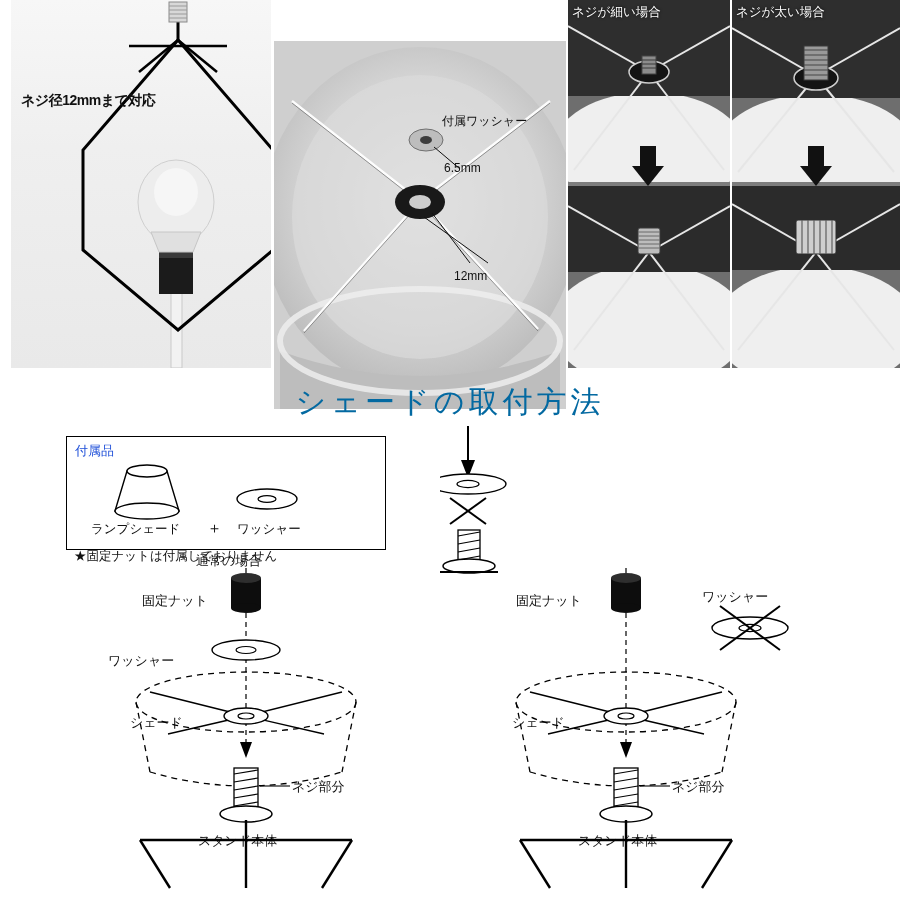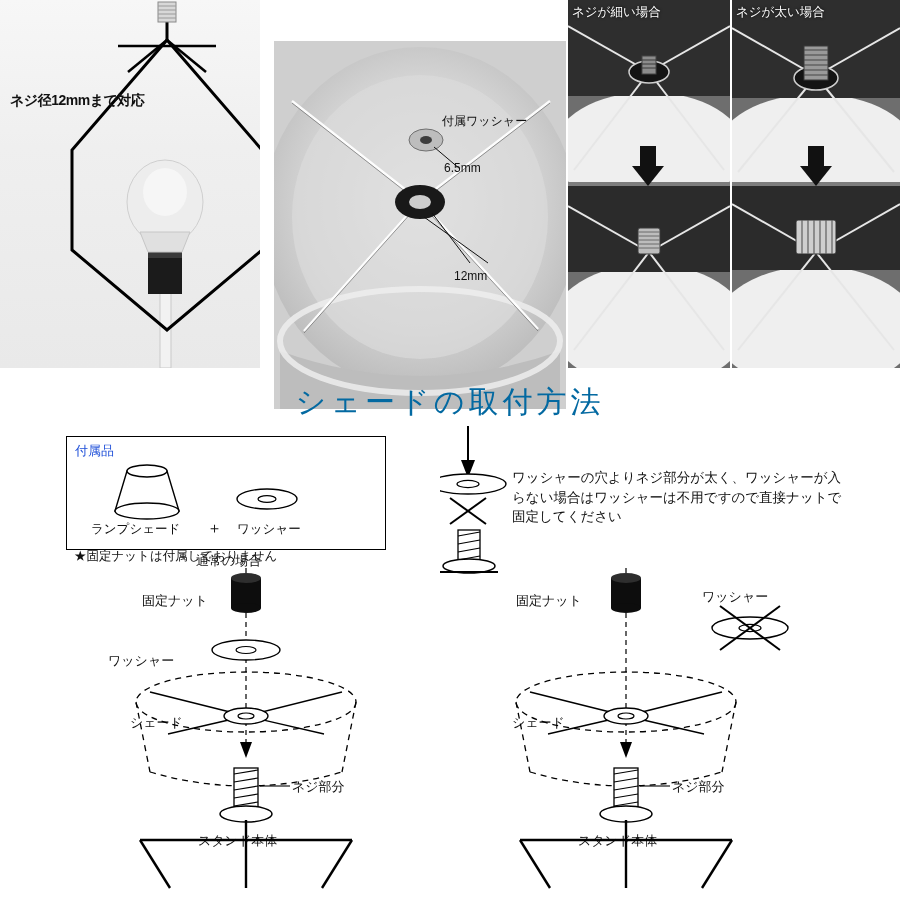--- a/index.html
+++ b/index.html
@@ -25,21 +25,21 @@
     top: 0;
     width: 900px;
     height: 368px;
   }
   .photo {
     position: absolute;
     overflow: hidden;
   }
 
   
-  .p1 { left: 0; top: 0; width: 260px; height: 368px; background: #ef4444; }
+  .p1 { left: 11px; top: 0; width: 260px; height: 368px; background: #ef4444; }
   .p1-inner { position: absolute; inset: 0; background:
       linear-gradient(180deg,#f7f7f7 0%,#efefef 40%,#e9e9e9 100%); }
   .p1-label {
     position: absolute;
     left: 10px;
     top: 92px;
     font-size: 14px;
     color: #111;
     font-weight: 600;
     letter-spacing: -0.5px;
@@ -393,21 +393,20 @@
 
       <g stroke="#000" stroke-width="2.4" fill="none">
         <line x1="246" y1="400" x2="246" y2="418"></line>
         <line x1="140" y1="420" x2="352" y2="420"></line>
         <line x1="140" y1="420" x2="170" y2="468"></line>
         <line x1="352" y1="420" x2="322" y2="468"></line>
         <line x1="246" y1="418" x2="246" y2="468"></line>
       </g>
     </svg>
 
-    <div class="note-right">ワッシャーの穴よりネジ部分が太く、ワッシャーが入らない場合はワッシャーは不用ですので直接ナットで固定してください</div>
     <div class="txt" style="left:516px; top:172px;">固定ナット</div>
     <div class="txt" style="left:702px; top:168px;">ワッシャー</div>
     <div class="txt" style="left:512px; top:294px;">シェード</div>
     <div class="txt" style="left:672px; top:358px;">ネジ部分</div>
     <div class="txt" style="left:578px; top:412px;">スタンド本体</div>
 
     <svg width="460" height="480" style="position:absolute;left:440px;top:0;">
 
       <line x1="28" y1="6" x2="28" y2="48" stroke="#000" stroke-width="2"></line>
       <polygon points="21,40 35,40 28,58" fill="#000"></polygon>

